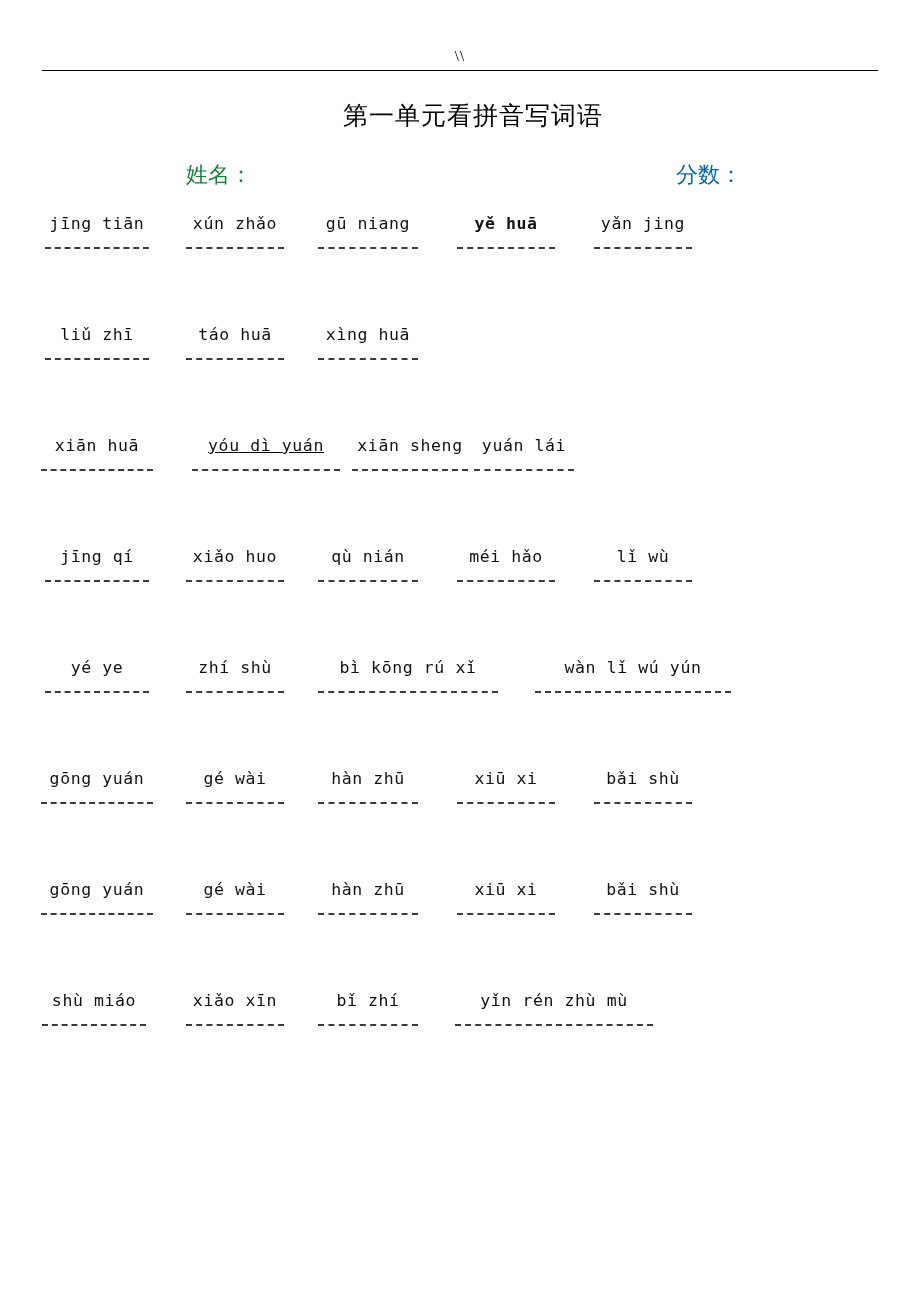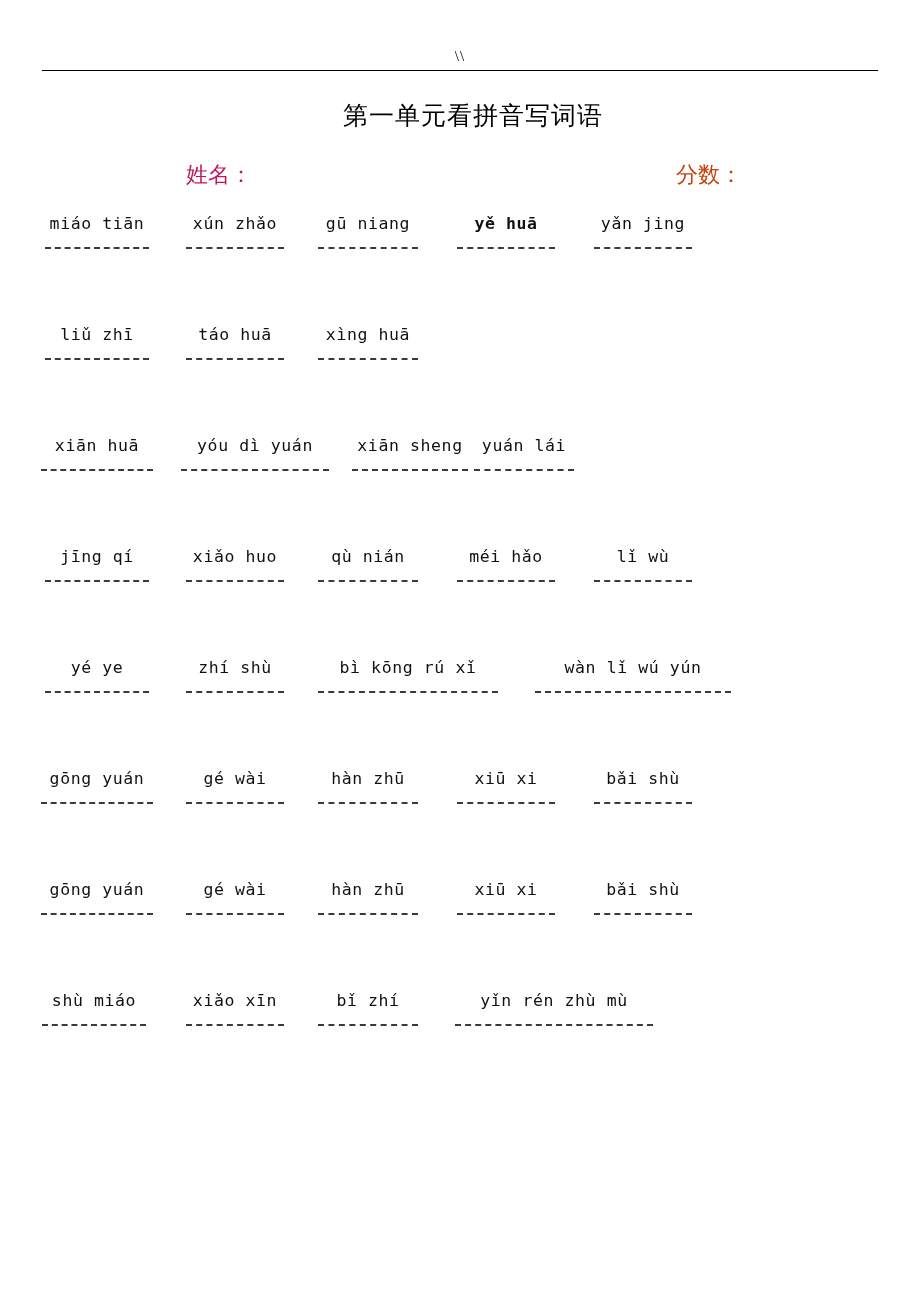--- a/index.html
+++ b/index.html
@@ -77,30 +77,30 @@
     width: 920px;
     height: 36px;
   }
   .meta-name {
     position: absolute;
     left: 186px;
     top: 0;
     font-family: "DejaVu Sans", "Liberation Sans", sans-serif;
     font-size: 22px;
     line-height: 30px;
-    color: #be185d;
+    color: #15803d;
   }
   .meta-score {
     position: absolute;
     left: 676px;
     top: 0;
     font-family: "DejaVu Sans", "Liberation Sans", sans-serif;
     font-size: 22px;
     line-height: 30px;
-    color: #c2410c;
+    color: #0369a1;
   }
 
   
   .rows {
     position: absolute;
     left: 0;
     top: 212px;
     width: 920px;
   }
   .row {
@@ -141,21 +141,21 @@
   <div class="title">第一单元看拼音写词语</div>
 
   <div class="meta-row">
     <div class="meta-name">姓名：</div>
     <div class="meta-score">分数：</div>
   </div>
 
   <div class="rows">
       <div class="row">
         <div class="cell" style="left: 45px; width: 104px;">
-          <span class="cell-text">miáo tiān</span>
+          <span class="cell-text">jīng tiān</span>
           <span class="cell-blank"></span>
         </div>
         <div class="cell" style="left: 186px; width: 98px;">
           <span class="cell-text">xún zhǎo</span>
           <span class="cell-blank"></span>
         </div>
         <div class="cell" style="left: 318px; width: 100px;">
           <span class="cell-text">gū niang</span>
           <span class="cell-blank"></span>
         </div>
@@ -180,21 +180,21 @@
         <div class="cell" style="left: 318px; width: 100px;">
           <span class="cell-text">xìng huā</span>
           <span class="cell-blank"></span>
         </div>
       </div>
       <div class="row">
         <div class="cell" style="left: 41px; width: 112px;">
           <span class="cell-text">xiān huā</span>
           <span class="cell-blank"></span>
         </div>
-        <div class="cell" style="left: 181px; width: 148px;">
+        <div class="cell" style="left: 192px; width: 148px; text-decoration: underline;">
           <span class="cell-text">yóu dì yuán</span>
           <span class="cell-blank"></span>
         </div>
         <div class="cell" style="left: 352px; width: 116px;">
           <span class="cell-text">xiān sheng</span>
           <span class="cell-blank"></span>
         </div>
         <div class="cell" style="left: 474px; width: 100px;">
           <span class="cell-text">yuán lái</span>
           <span class="cell-blank"></span>

